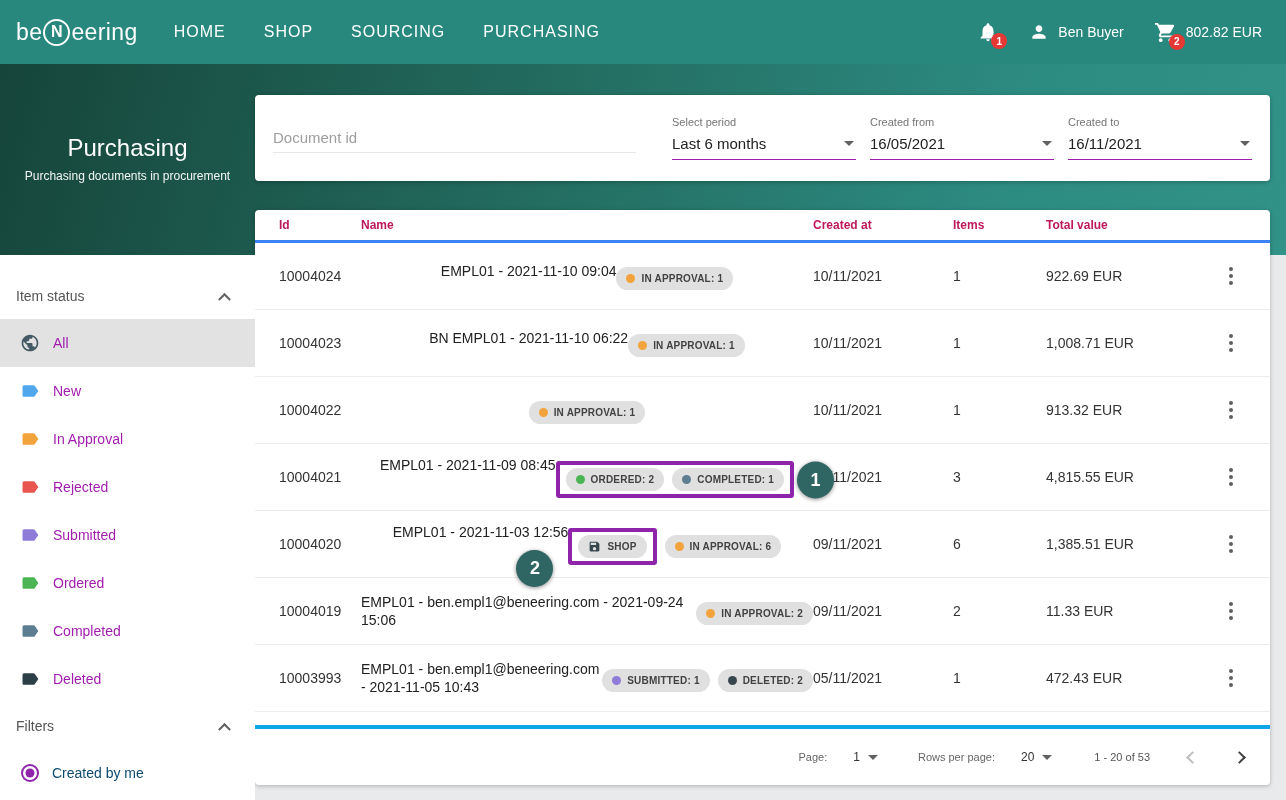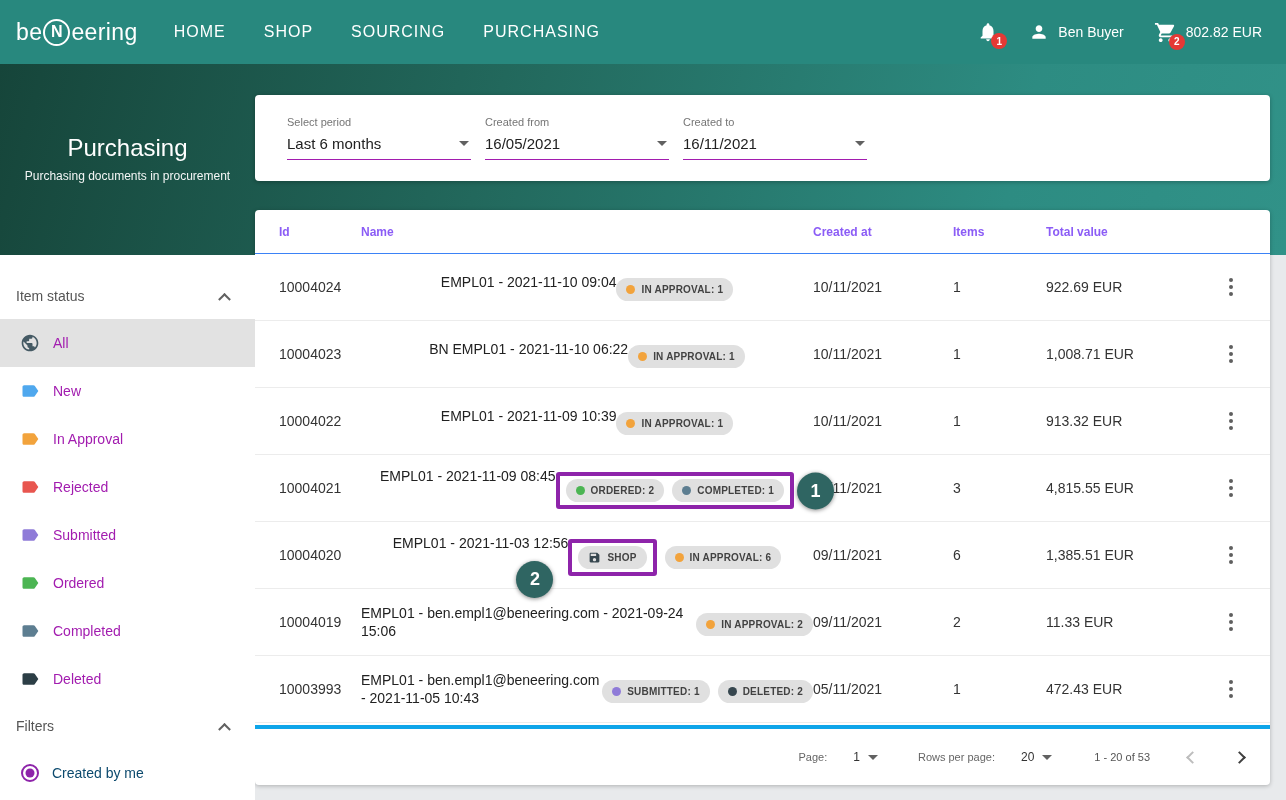--- a/index.html
+++ b/index.html
@@ -53,21 +53,21 @@
   .status-item { display:flex; align-items:center; gap:13px; height:48px; padding:0 16px 0 20px;
                  font-size:14px; color:#a21caf; cursor:pointer; }
   .status-item.selected { background:#e2e2e2; }
   .status-icon { display:flex; align-items:center; }
   .created-row { display:flex; align-items:center; gap:12px; height:48px; padding:0 20px; font-size:14px; color:#0c4a6e; cursor:pointer; }
 
   
   .table-card { position:absolute; left:255px; top:210px; width:1015px; height:575px; background:#fff;
                 border-radius:4px; box-shadow:0 1px 4px rgba(0,0,0,.25); z-index:2; display:flex; flex-direction:column; }
   .t-header, .t-row { display:grid; grid-template-columns:106px 452px 140px 93px 145px 79px; align-items:center; }
-  .t-header { height:44px; border-bottom:1px solid #3b82f6; color:#8b5cf6; font-size:12px; font-weight:bold; }
+  .t-header { height:33px; border-bottom:3px solid #3b82f6; color:#be185d; font-size:12px; font-weight:bold; }
   .t-row { height:67px; border-bottom:1px solid #ececec; font-size:14px; color:#333; }
   .cell-id { padding-left:24px; }
   .cell-name { display:flex; justify-content:center; }
   .name-text { color:#212121; line-height:18px; }
   .badge-row { display:flex; align-items:center; gap:8px; margin-top:5px; position:relative; }
   .chip { display:inline-flex; align-items:center; gap:6px; background:#e0e0e0; border-radius:16px; height:23px;
           padding:0 10px; font-size:10px; font-weight:bold; color:#424242; letter-spacing:.2px; white-space:nowrap; }
   .dot { width:9px; height:9px; border-radius:50%; display:inline-block; }
   .cell-actions { display:flex; justify-content:center; }
   .kebab { display:flex; flex-direction:column; align-items:center; cursor:pointer; padding:4px 8px; }
@@ -136,20 +136,21 @@
   </header>
 
   <div class="hero">
     <div class="hero-left">
       <div class="hero-title">Purchasing</div>
       <div class="hero-sub">Purchasing documents in procurement</div>
     </div>
   </div>
 
   <div class="filter-card">
+    <input class="doc-input" type="text" placeholder="Document id" style="">
     <div class="select">
       <div class="select-label">Select period</div>
       <div class="select-value">
         <span>Last 6 months</span>
         <span class="caret"></span>
       </div>
     </div>
     <div class="select">
       <div class="select-label">Created from</div>
       <div class="select-value">
@@ -301,21 +302,20 @@
       <div class="kebab">
               <span></span>
               <span></span>
               <span></span>
             </div>
     </div>
   </div>
         <div class="t-row">
     <div class="cell-id">10004022</div>
     <div class="cell-name">
-      <div class="name-text">EMPL01 - 2021-11-09 10:39</div>
       <div class="badge-row">
               <span class="chip">
                 <span class="dot" style="background: rgb(242, 163, 60);"></span>
                 <span>IN APPROVAL: 1</span>
               </span>
             </div>
     </div>
     <div>10/11/2021</div>
     <div>1</div>
     <div>913.32 EUR</div>

